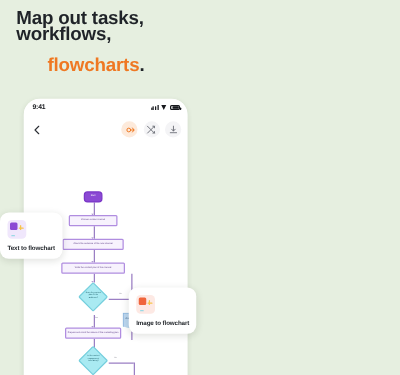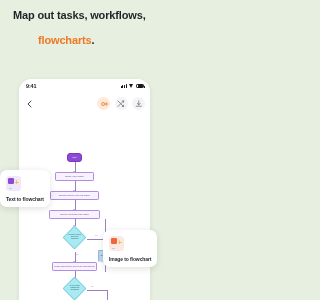--- a/index.html
+++ b/index.html
@@ -9,21 +9,21 @@
     font-family:"Liberation Sans", sans-serif;
     background:#e6efe0;
     overflow:hidden;
     position:relative;
   }
 
   
   .headline {
     position:absolute;
     left:13px; top:9px; width:146px;
-    font-size:11px;
+    font-size:15px;
     font-weight:bold;
     line-height:12.7px;
     letter-spacing:-0.15px;
     color:#1f2328;
   }
   .headline .accent { color:#ef7822;padding-left:25px; }
   .headline .dot { color:#1f2328; }
 
   
   .phone {

